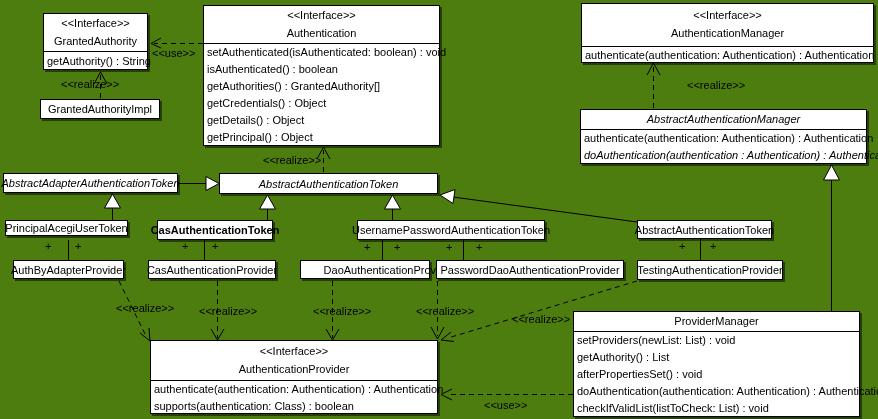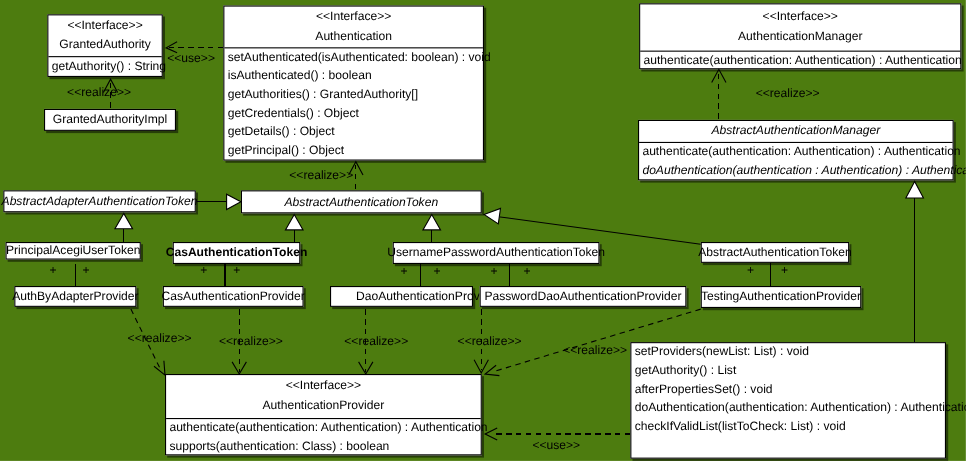--- a/index.html
+++ b/index.html
@@ -120,20 +120,23 @@
       <div class="stereo">&lt;&lt;Interface&gt;&gt;</div>
       <div class="cname">AuthenticationProvider</div>
     </div>
     <div class="rows">
       <div class="m">authenticate(authentication: Authentication) : Authentication</div>
       <div class="m">supports(authentication: Class) : boolean</div>
     </div>
   </div>
 
   <div class="ubox" style="left:573px;top:311px;width:287px;height:106px;">
+    <div class="hdr" style="height:19px;">
+      <div class="cname" style="line-height:19px;">ProviderManager</div>
+    </div>
     <div class="rows">
       <div class="m">setProviders(newList: List) : void</div>
       <div class="m">getAuthority() : List</div>
       <div class="m">afterPropertiesSet() : void</div>
       <div class="m">doAuthentication(authentication: Authentication) : Authentication</div>
       <div class="m">checkIfValidList(listToCheck: List) : void</div>
     </div>
   </div>
 
   <svg id="wires" width="878" height="419" viewBox="0 0 878 419">

